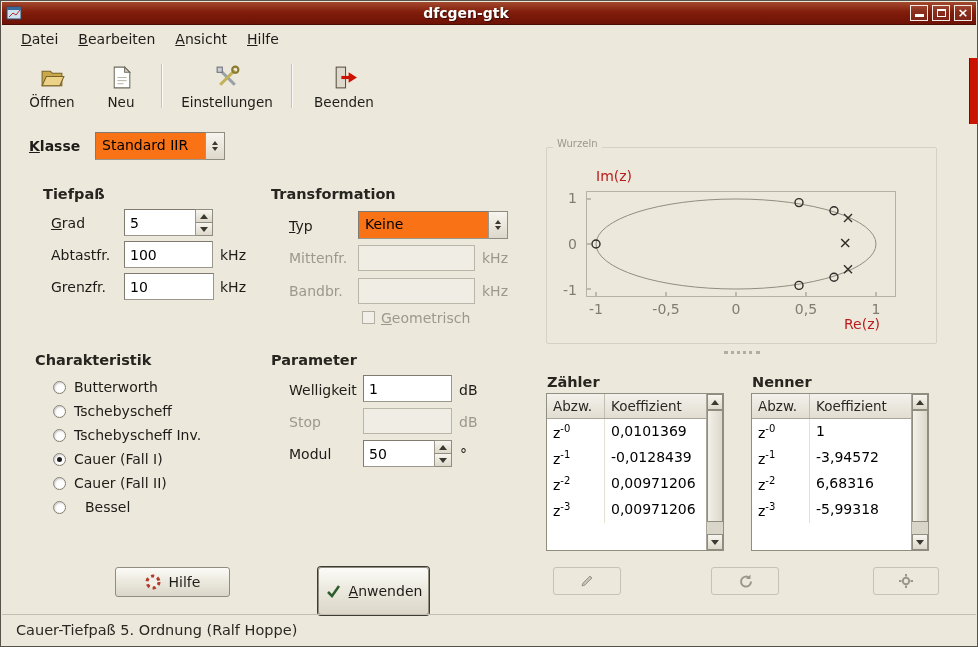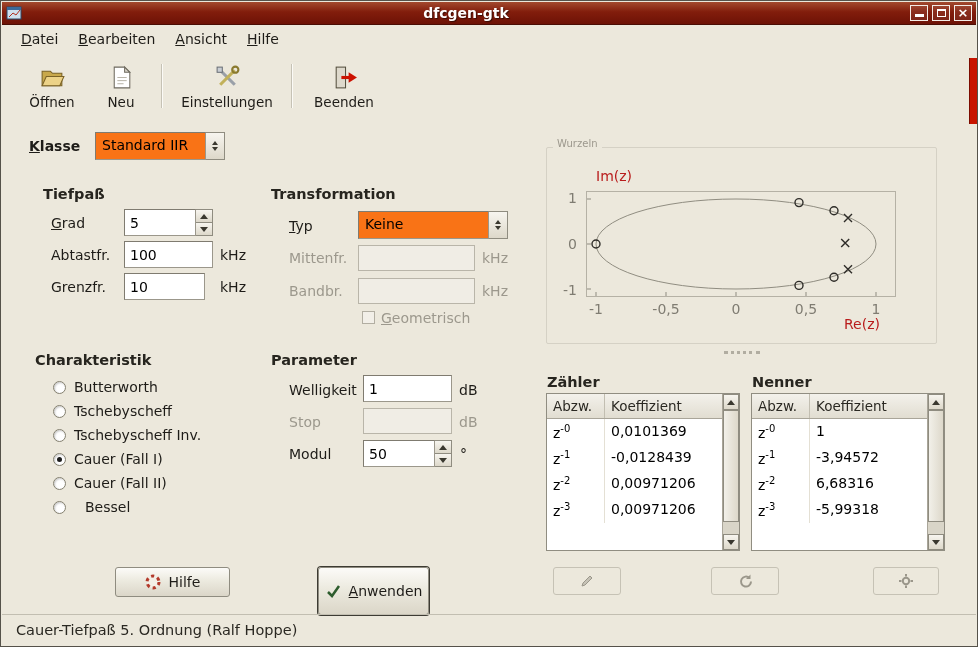--- a/index.html
+++ b/index.html
@@ -66,21 +66,21 @@
   .plot-border { fill:none; stroke:#b5b1a5; }
   .plot-ellipse { fill:none; stroke:#908d81; }
   .plot-tick { stroke:#8e8b80; }
   .zero-marker { fill:none; stroke:#2e2c28; stroke-width:1.4; }
   .pole-marker { fill:none; stroke:#2e2c28; stroke-width:1.4; }
   .axis-name { position:absolute; font-size:14px; color:#b91c1c; }
   .tick-lbl { position:absolute; font-size:14px; color:#7f7c72; }
   .paned-handle { position:absolute; width:36px; height:0; border-top:3px dotted #b1ada1; }
 
   
-  .coef-panel { position:absolute; width:194px; height:158px; background:#fff; border:1px solid #908d81; }
+  .coef-panel { position:absolute; width:178px; height:158px; background:#fff; border:1px solid #908d81; }
   .thead { position:absolute; left:0; top:0; width:175px; height:25px; display:flex; background:linear-gradient(#f3f1eb,#e1ddd1); border-bottom:1px solid #a9a599; }
   .th { font-size:13.5px; color:#2a2822; padding:4px 0 0 6px; }
   .th.abzw { width:58px; border-right:1px solid #c2beb1; }
   .th.koeff { flex:1; }
   .tbody { position:absolute; left:0; top:25px; width:175px; }
   .trow { display:flex; height:26px; font-size:14px; color:#000; }
   .td { padding:4px 0 0 6px; }
   .td.abzw { width:58px; border-right:1px solid #e4e0d4; }
   .td.koeff { flex:1; }
   .td sup { font-size:10px; }
@@ -185,21 +185,21 @@
         </span>
       <span class="spin-btn">
           <span class="tri-down"></span>
         </span>
     </span>
   </div>
   <span class="lbl" style="left:50px; top:246px;">Abtastfr.</span>
   <input class="entry" style="left: 123px; top: 240px; width: 89px; height: 27px;" value="100">
   <span class="lbl" style="left:219px; top:246px;">kHz</span>
   <span class="lbl" style="left:50px; top:278px;">Grenzfr.</span>
-  <input class="entry" style="left: 123px; top: 272px; width: 81px; height: 27px;" value="10">
+  <input class="entry" style="left: 123px; top: 272px; width: 90px; height: 27px;" value="10">
   <span class="lbl" style="left:219px; top:278px;">kHz</span>
 
   <span class="sec-title" style="left:270px; top:185px;">Transformation</span>
   <span class="lbl accel" style="left:288px; top:217px;">Typ</span>
   <div class="combo" style="left:357px; top:210px; width:150px; height:28px;">
     <span class="combo-text">Keine</span>
     <span class="combo-arrows">
         <span class="tri-up"></span>
         <span class="tri-down"></span>
       </span>

